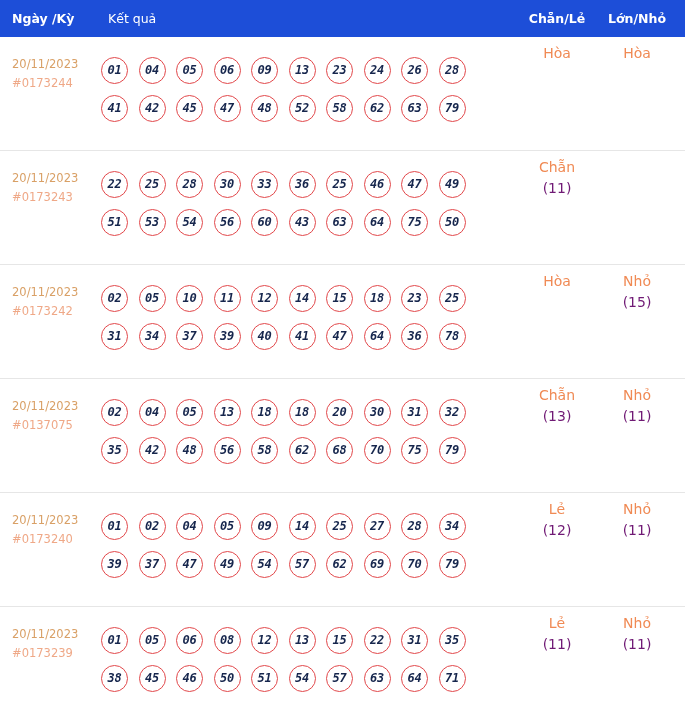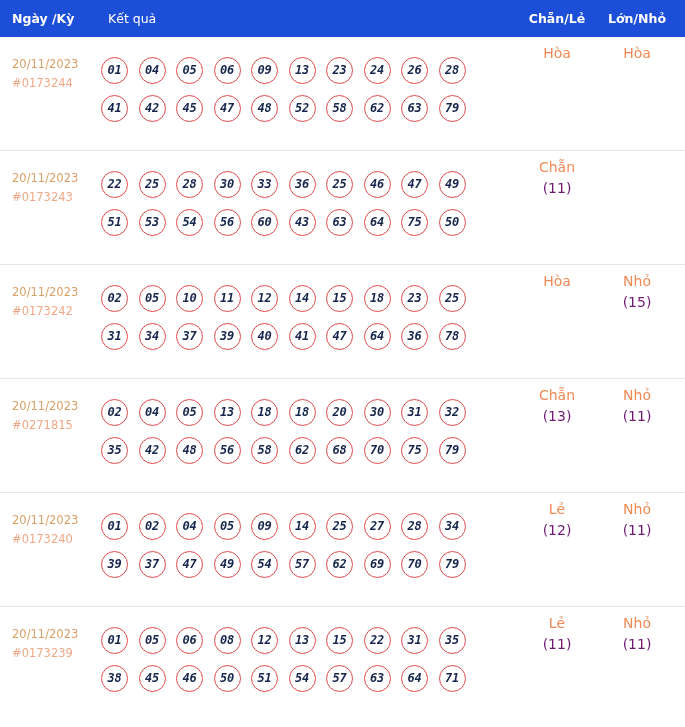--- a/index.html
+++ b/index.html
@@ -230,21 +230,21 @@
           <span class="v-label">Hòa</span>
         </div>
         <div class="verdict verdict-bigsmall">
           <span class="v-label">Nhỏ</span>
           <span class="v-count">(15)</span>
         </div>
       </div>
       <div class="row">
         <div class="row-date">
           <span class="date-day">20/11/2023</span>
-          <span class="date-id">#0271815</span>
+          <span class="date-id">#0137075</span>
         </div>
         <div class="balls">
           <div class="ball-line">
             <div class="ball">02</div>
             <div class="ball">04</div>
             <div class="ball">05</div>
             <div class="ball">13</div>
             <div class="ball">18</div>
             <div class="ball">18</div>
             <div class="ball">20</div>

